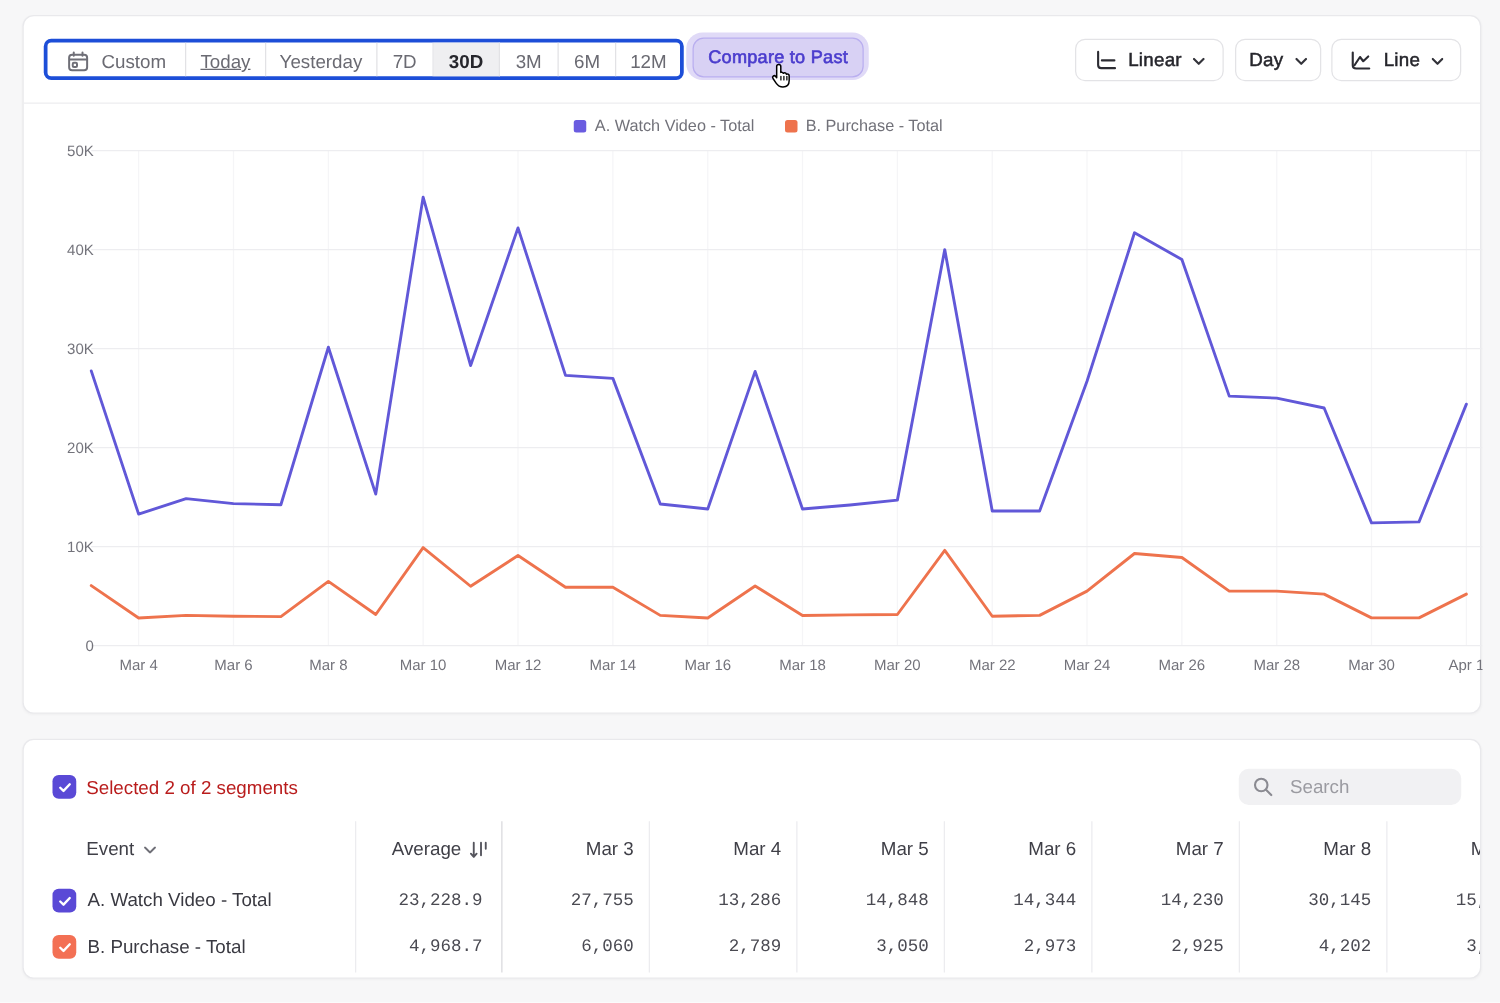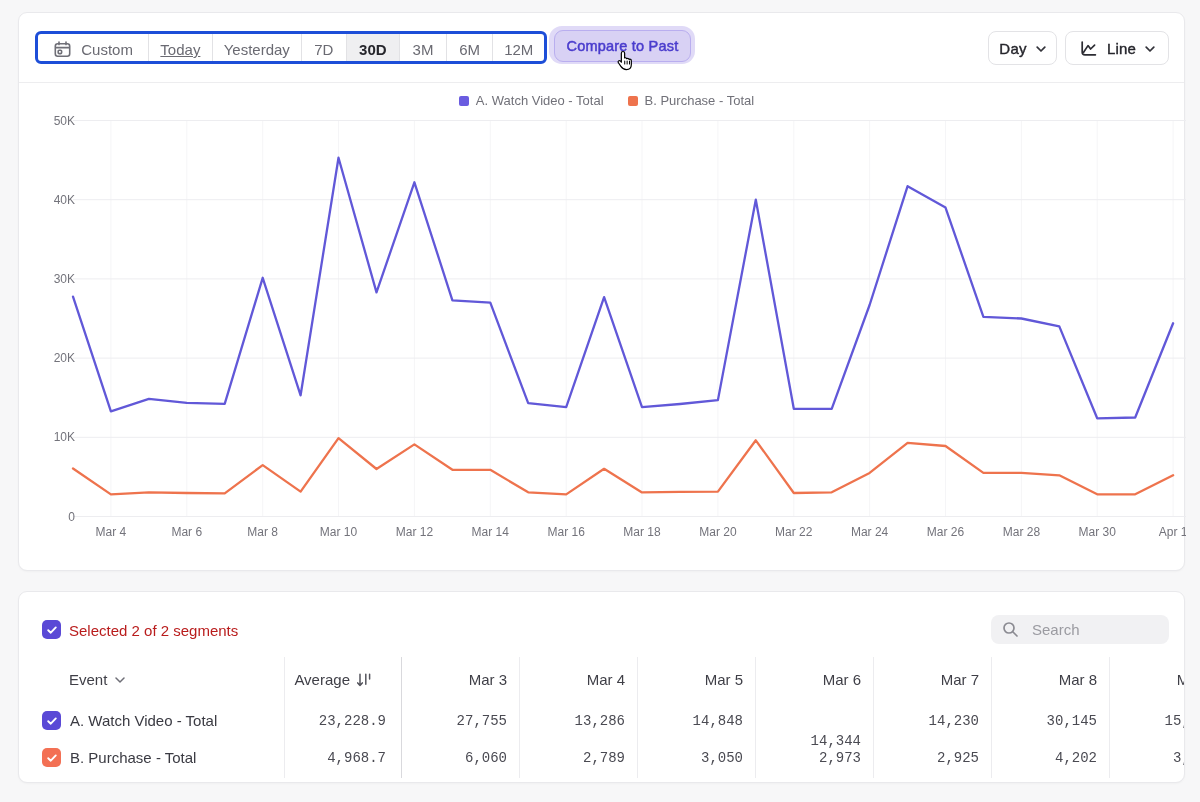--- a/index.html
+++ b/index.html
@@ -30,20 +30,29 @@
       </div>
       <div class="seg" style="width:64px;text-decoration:underline;">Today</div>
       <div class="seg" style="width:90px;">Yesterday</div>
       <div class="seg" style="width:45px;">7D</div>
       <div class="seg selseg" style="width:54px;">30D</div>
       <div class="seg" style="width:47px;">3M</div>
       <div class="seg" style="width:47px;">6M</div>
       <div class="seg" style="width:51px; border-right:none;">12M</div>
     </div>
 
+    <div class="tbtn" style="left:841px; top:18px; width:119px;">
+      <svg width="19" height="19" viewBox="0 0 19 19" fill="none" stroke="#2c2c33" stroke-width="1.7" stroke-linecap="round" style="margin-right:9px;">
+        <path d="M3.5 2.5 V13 Q3.5 15.5 6 15.5 H17"></path>
+        <path d="M6.5 9.3 H16.5"></path>
+      </svg>
+      Linear <svg width="10" height="7" viewBox="0 0 10 7" fill="none" stroke="#33333a" stroke-width="1.7" stroke-linecap="round" stroke-linejoin="round" style="margin-left:9px;margin-top:2px;">
+          <path d="M1.2 1.2 L5 5 L8.8 1.2"></path>
+        </svg>
+    </div>
     <div class="tbtn" style="left:969px; top:18px; width:69px;">
       Day <svg width="10" height="7" viewBox="0 0 10 7" fill="none" stroke="#33333a" stroke-width="1.7" stroke-linecap="round" stroke-linejoin="round" style="margin-left:9px;margin-top:2px;">
           <path d="M1.2 1.2 L5 5 L8.8 1.2"></path>
         </svg>
     </div>
     <div class="tbtn" style="left:1046px; top:18px; width:104px;">
       <svg width="19" height="19" viewBox="0 0 19 19" fill="none" stroke="#2c2c33" stroke-width="1.7" stroke-linecap="round" stroke-linejoin="round" style="margin-right:9px;">
         <path d="M3.2 3 V13.2 Q3.2 15.8 6 15.8 H16.4"></path>
         <path d="M4.6 13.2 L9 6.6 L11.6 10 L15.6 6.2"></path>
       </svg>
@@ -134,21 +143,21 @@
     <div class="vsep" style="left:736px;"></div>
     <div class="vsep" style="left:854px;"></div>
     <div class="vsep" style="left:972px;"></div>
     <div class="vsep" style="left:1090px;"></div>
 
     <div class="abs hdr" style="left:50px; top:79px;">Event
       <svg width="10" height="6" viewBox="0 0 10 6" fill="none" stroke="#6f6f77" stroke-width="1.5" stroke-linecap="round" stroke-linejoin="round" style="margin-left:8px;">
           <path d="M1 1 L5 5 L9 1"></path>
         </svg>
     </div>
-    <div class="abs hdr" style="left:252px; width:102px; top:79px; justify-content:flex-end;align-items:flex-end;">Average
+    <div class="abs hdr" style="left:271px; width:102px; top:79px; justify-content:flex-end;align-items:flex-end;">Average
       <svg width="17" height="16" viewBox="0 0 17 16" fill="none" stroke="#55555d" stroke-width="1.5" stroke-linecap="round" style="margin-left:6px;">
         <path d="M4 2.2 V13.5 M4 13.5 L1.7 10.9 M4 13.5 L6.3 10.9"></path>
         <path d="M9.8 2.2 V12.2 M13.6 2.2 V7"></path>
       </svg>
     </div>
     <div class="abs hdr num-h" style="left:382px; width:106px;">Mar 3</div>
     <div class="abs hdr num-h" style="left:500px; width:106px;">Mar 4</div>
     <div class="abs hdr num-h" style="left:618px; width:106px;">Mar 5</div>
     <div class="abs hdr num-h" style="left:736px; width:106px;">Mar 6</div>
     <div class="abs hdr num-h" style="left:854px; width:106px;">Mar 7</div>
@@ -158,21 +167,21 @@
     <div class="cb" style="left:23px; top:119px; background:#5a49d6;">
       <svg width="12" height="12" viewBox="0 0 12 12" fill="none" stroke="#fff" stroke-width="1.9" stroke-linecap="round" stroke-linejoin="round">
           <path d="M2.2 6.2 L4.8 8.7 L9.8 3.4"></path>
         </svg>
     </div>
     <div class="abs lbl" style="top:120px;">A. Watch Video - Total</div>
     <div class="abs val" style="left:265px; width:102px; top:121px;">23,228.9</div>
     <div class="abs val" style="left:382px; width:106px; top:121px;">27,755</div>
     <div class="abs val" style="left:500px; width:106px; top:121px;">13,286</div>
     <div class="abs val" style="left:618px; width:106px; top:121px;">14,848</div>
-    <div class="abs val" style="left:736px; width:106px; top:121px;margin-top:20px;">14,344</div>
+    <div class="abs val" style="left:736px; width:106px; top:121px;">14,344</div>
     <div class="abs val" style="left:854px; width:106px; top:121px;">14,230</div>
     <div class="abs val" style="left:972px; width:106px; top:121px;">30,145</div>
     <div class="abs val" style="left:1090px; width:106px; top:121px;">15,234</div>
 
     <div class="cb" style="left:23px; top:156px; background:#f37054;">
       <svg width="12" height="12" viewBox="0 0 12 12" fill="none" stroke="#fff" stroke-width="1.9" stroke-linecap="round" stroke-linejoin="round">
           <path d="M2.2 6.2 L4.8 8.7 L9.8 3.4"></path>
         </svg>
     </div>
     <div class="abs lbl" style="top:157px;">B. Purchase - Total</div>

